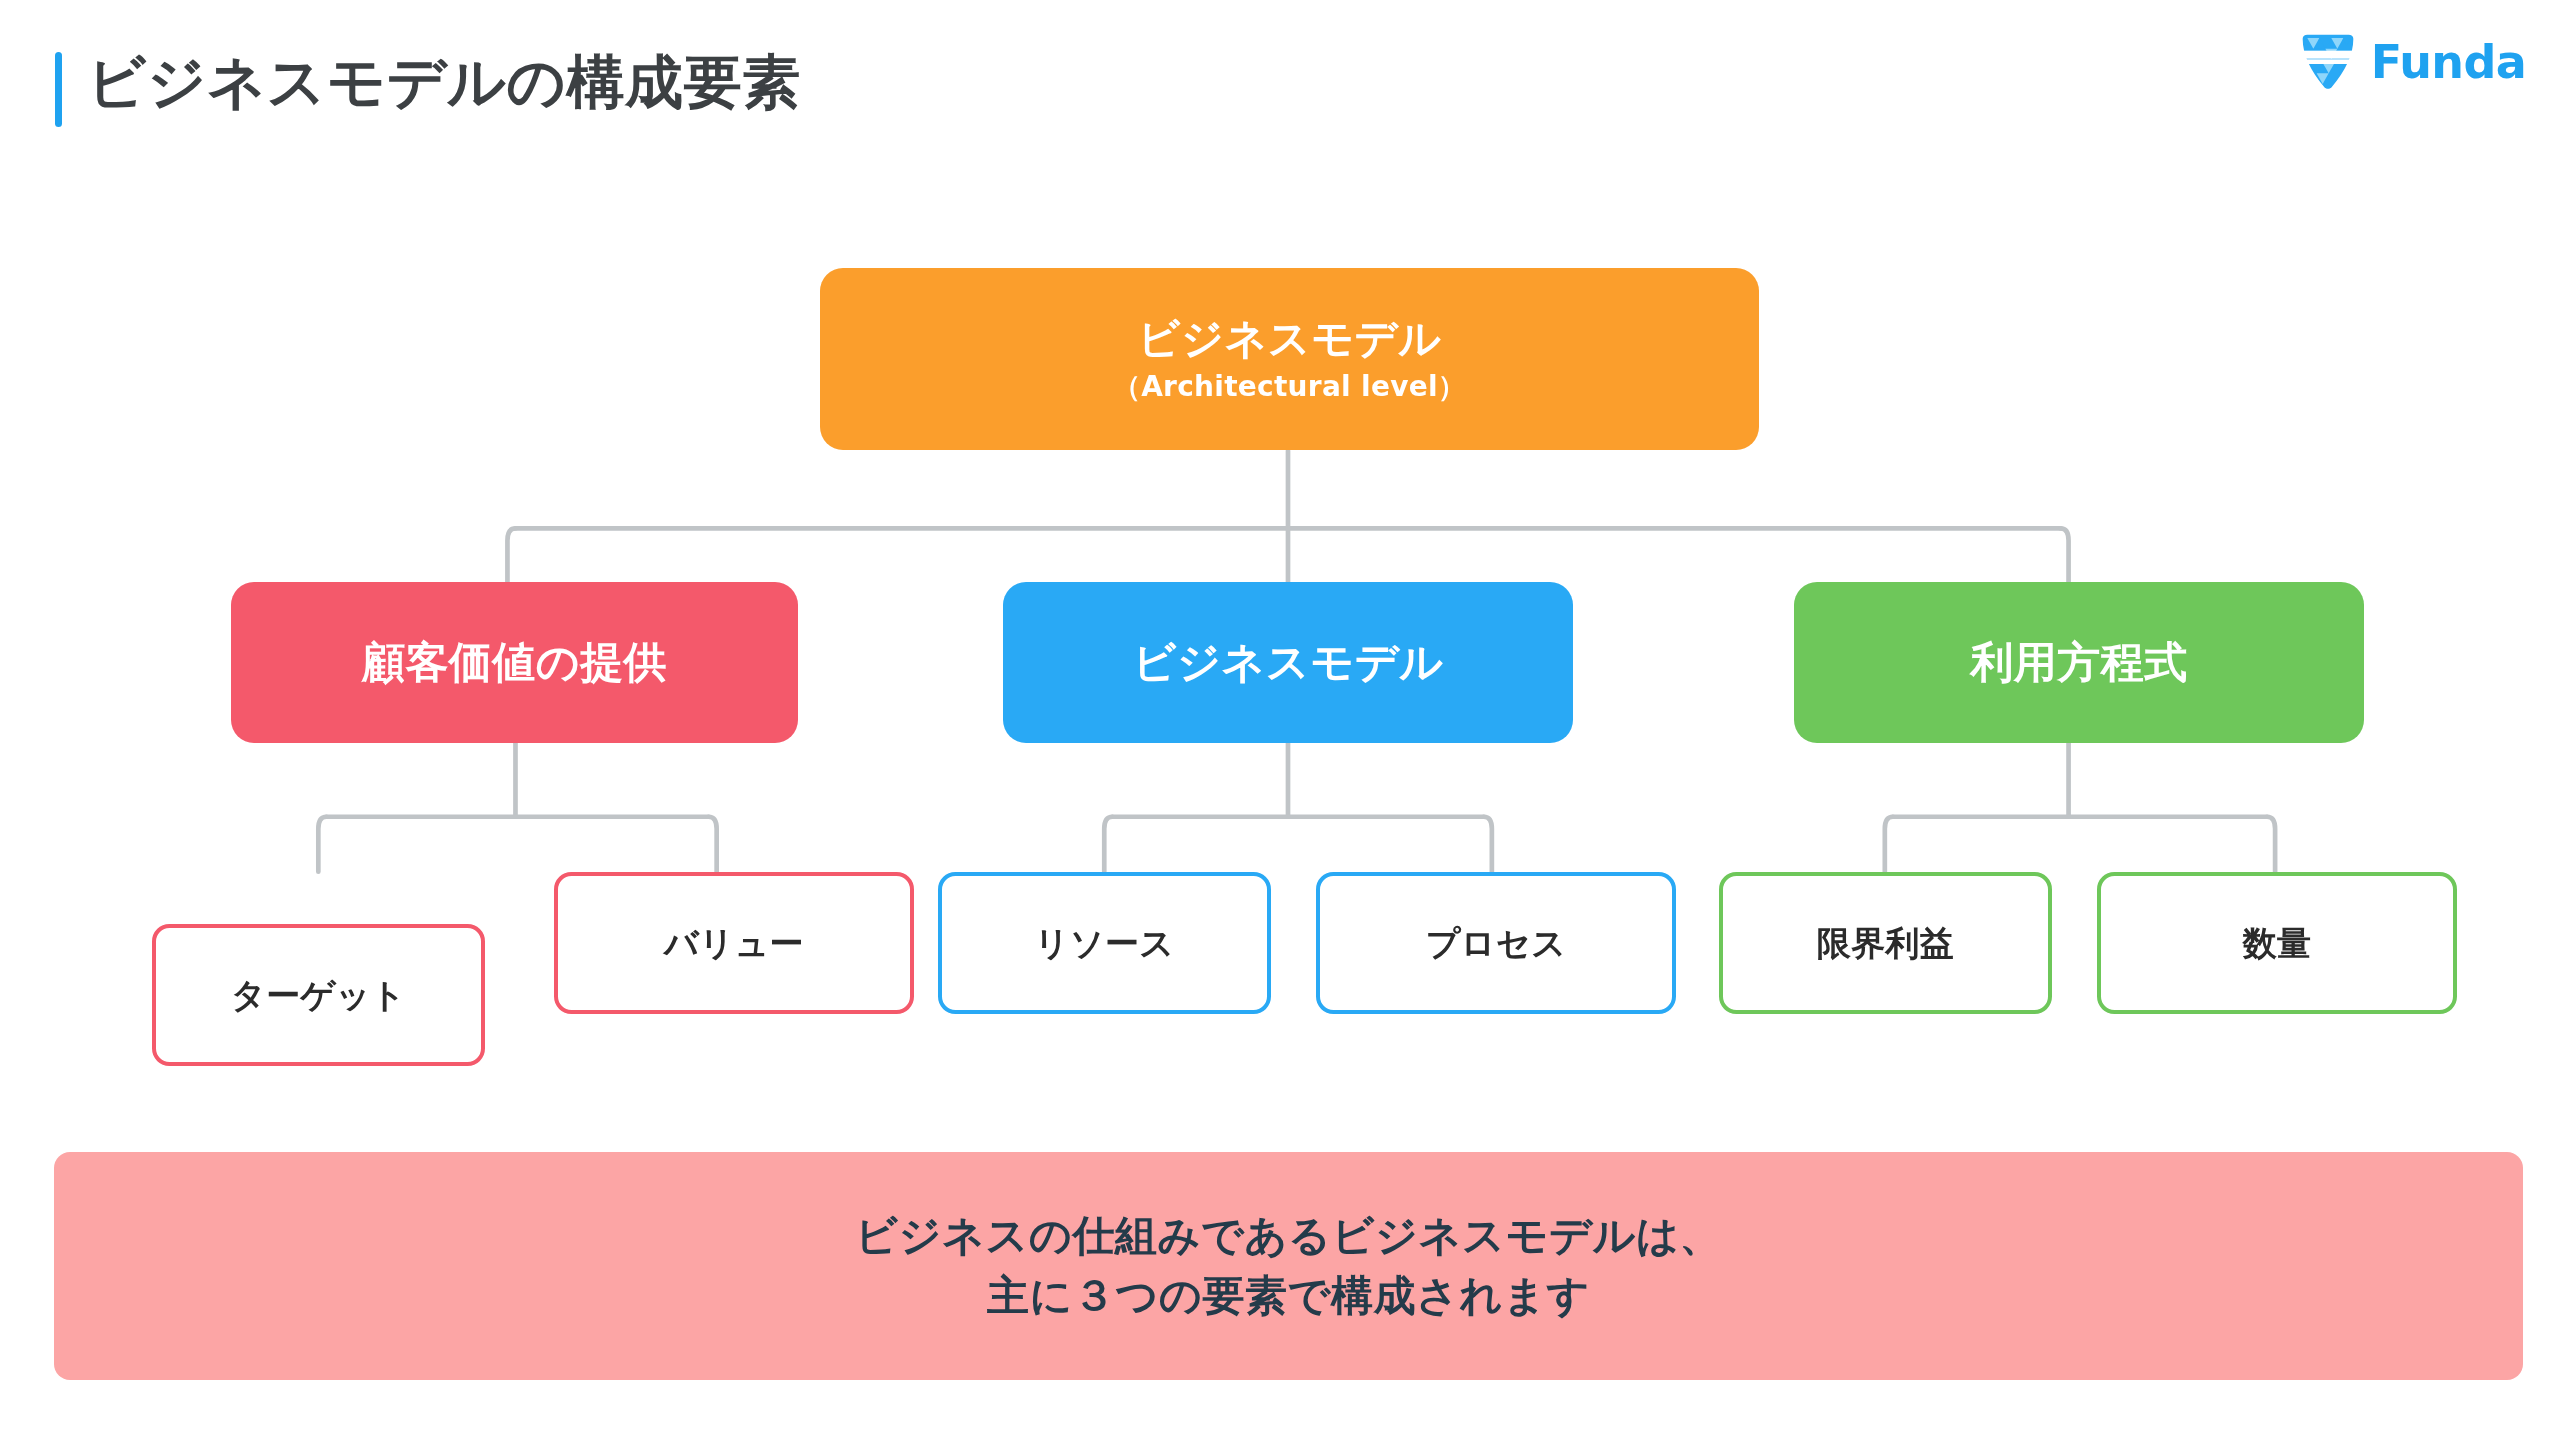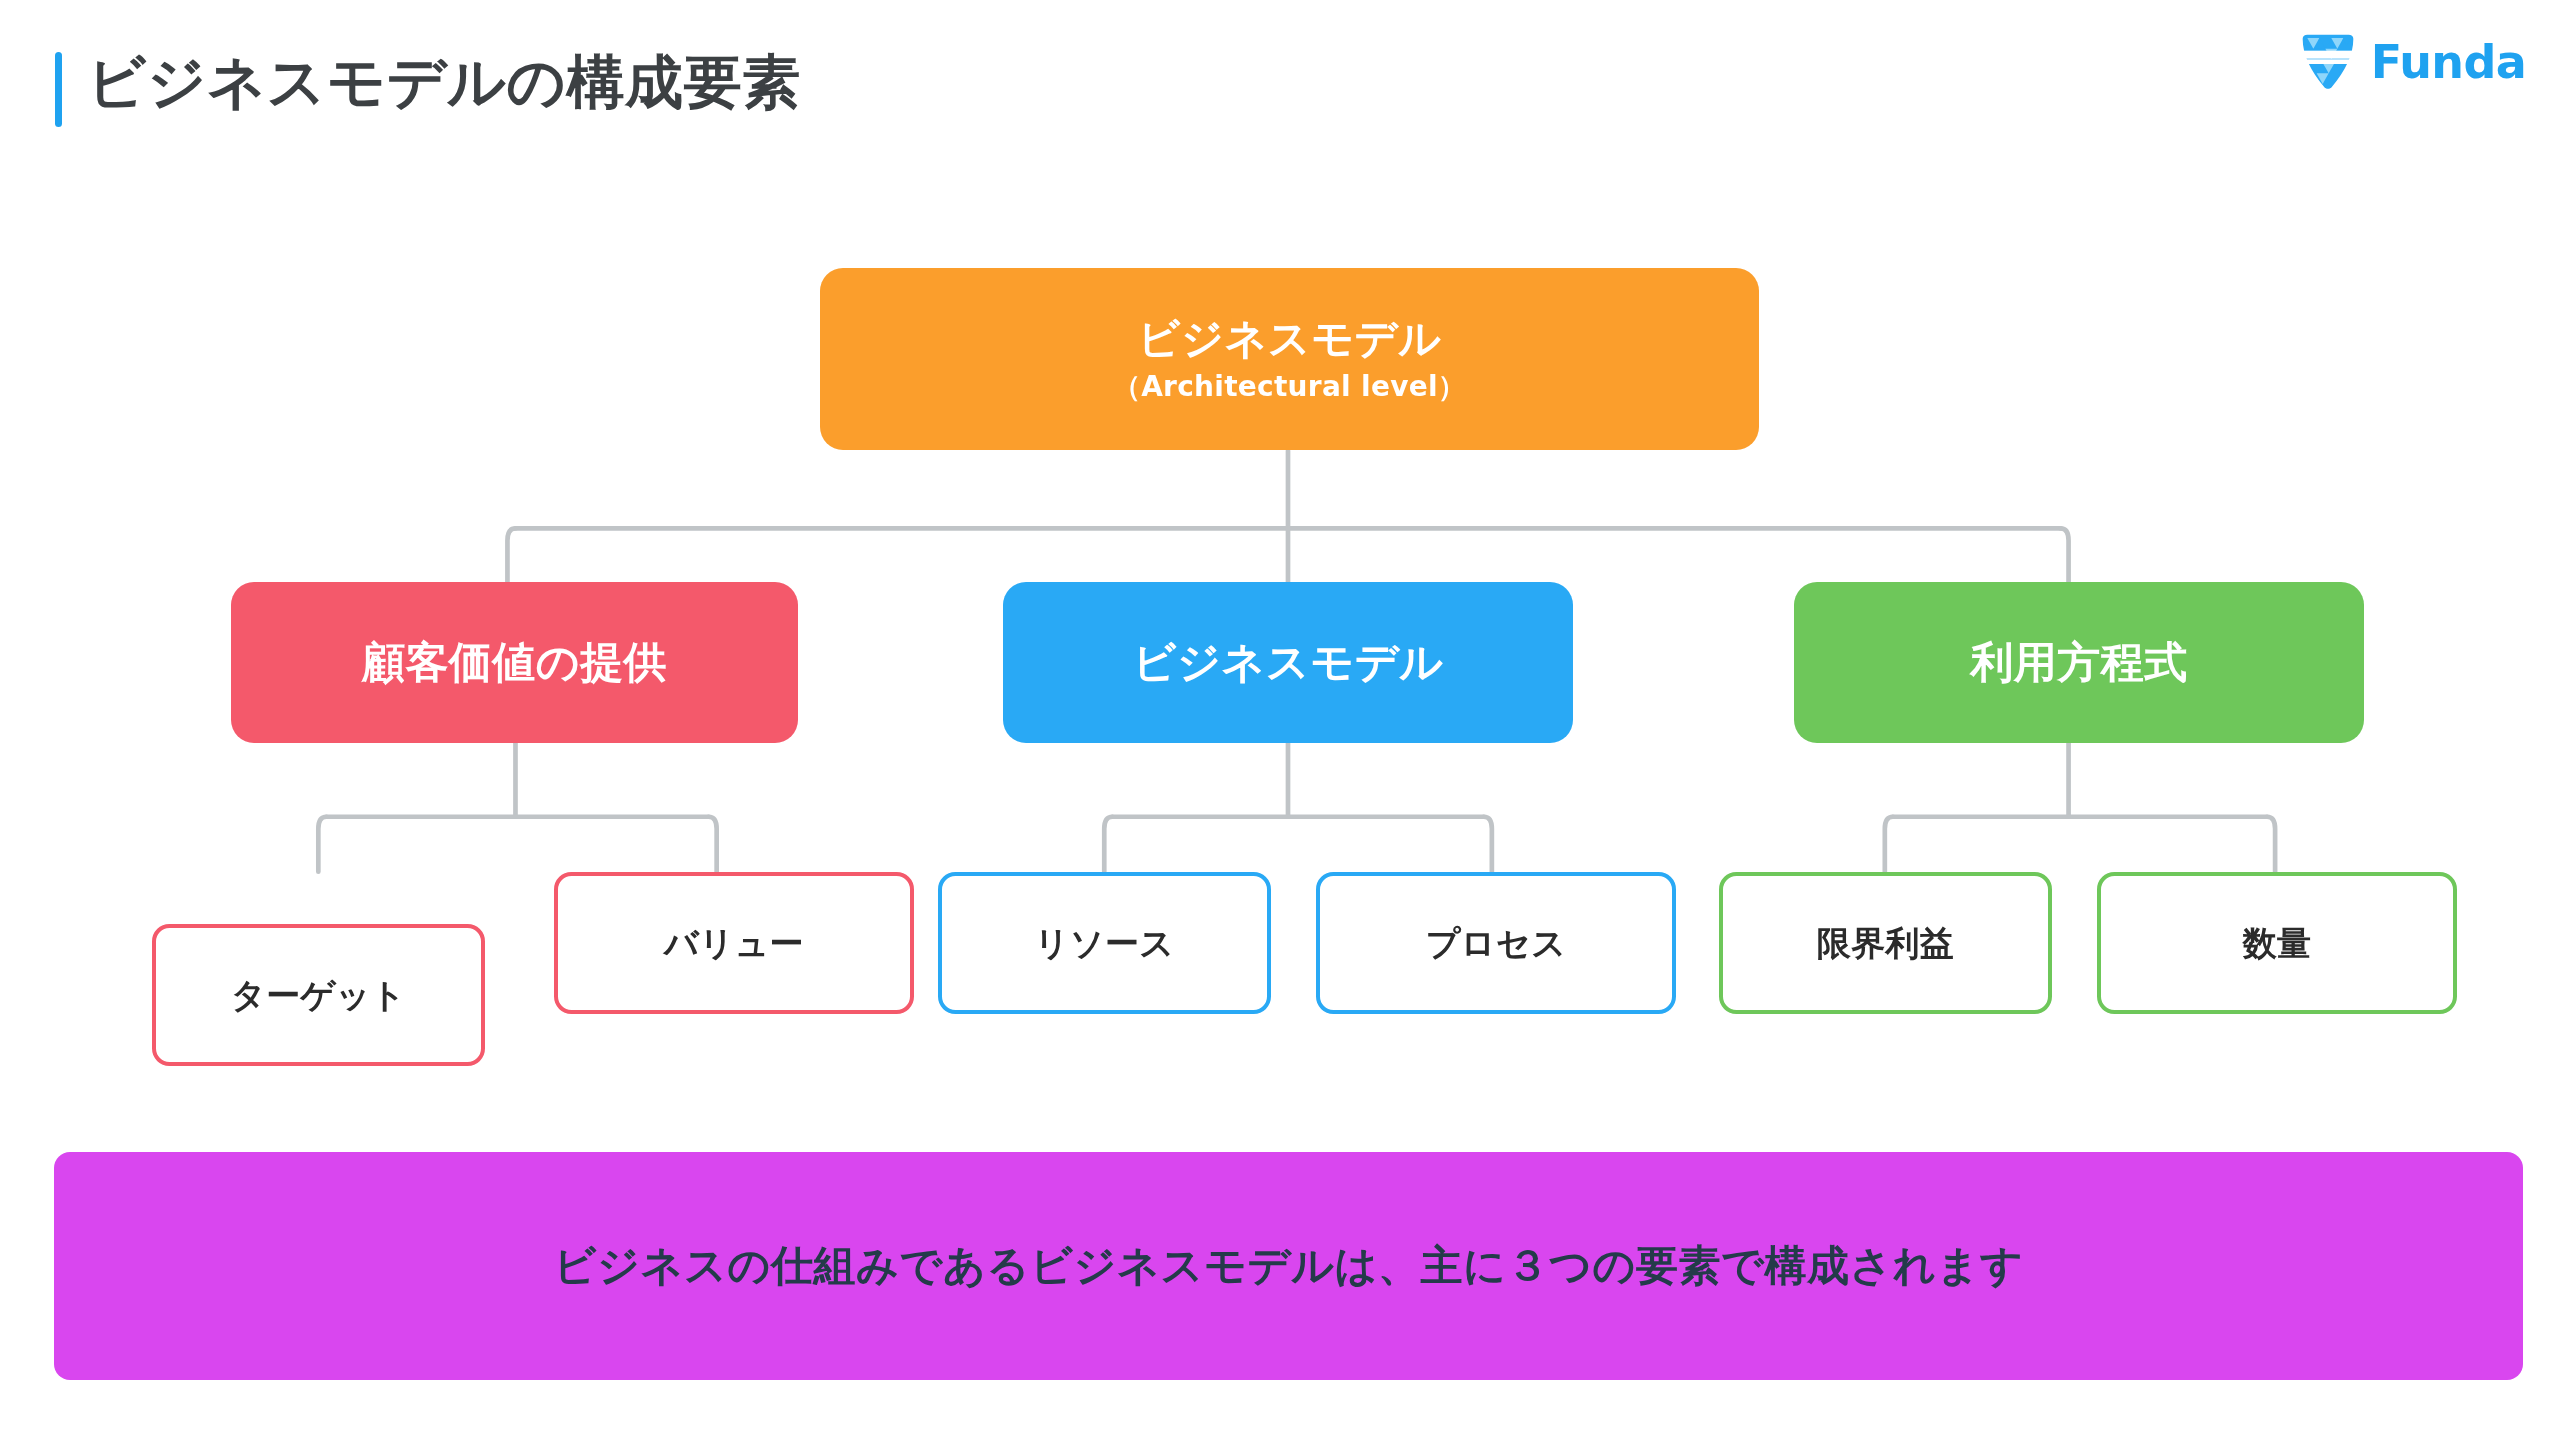--- a/index.html
+++ b/index.html
@@ -124,24 +124,24 @@
     letter-spacing: 0.01em;
   }
 
   
   #caption-panel {
     position: absolute;
     left: 54px;
     top: 1152px;
     width: 2469px;
     height: 228px;
-    background: #d946ef;
+    background: #fca5a5;
     border-radius: 16px;
     display: flex;
-    flex-direction: row;
+    flex-direction: column;
     align-items: center;
     justify-content: center;
   }
   .caption-line {
     font-size: 42px;
     font-weight: 700;
     color: #243B4A;
     line-height: 1.42;
     letter-spacing: 0.012em;
     text-align: center;

